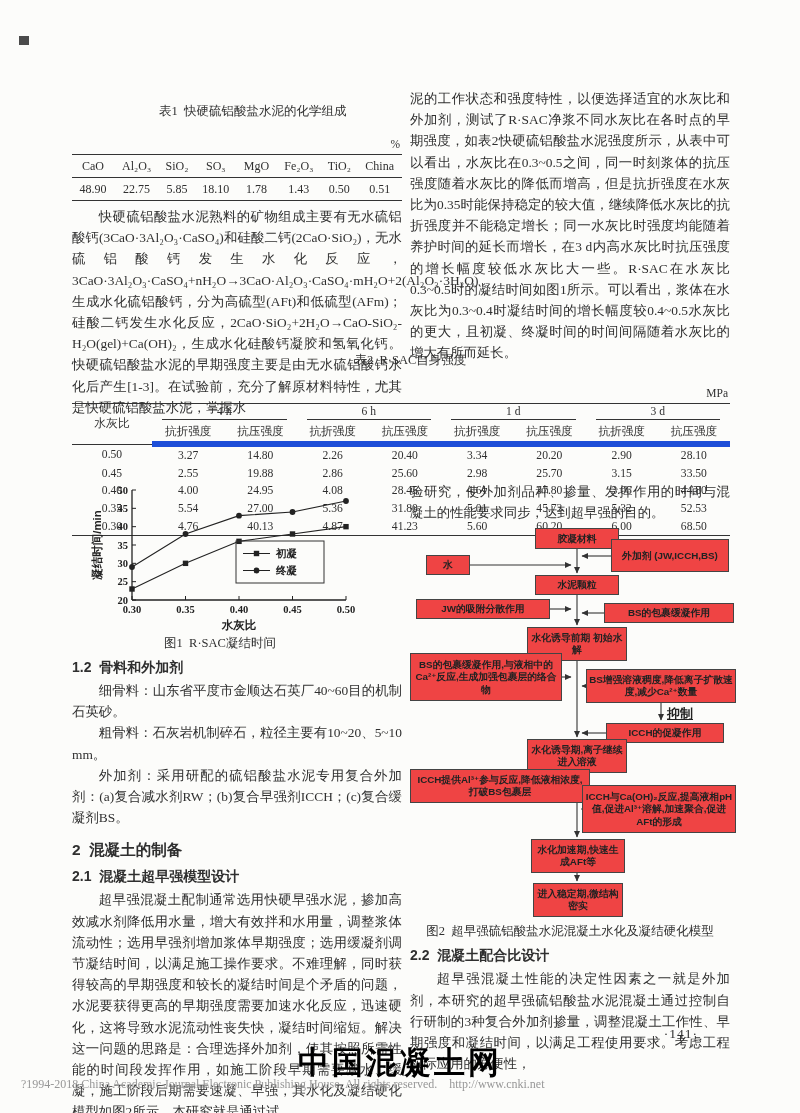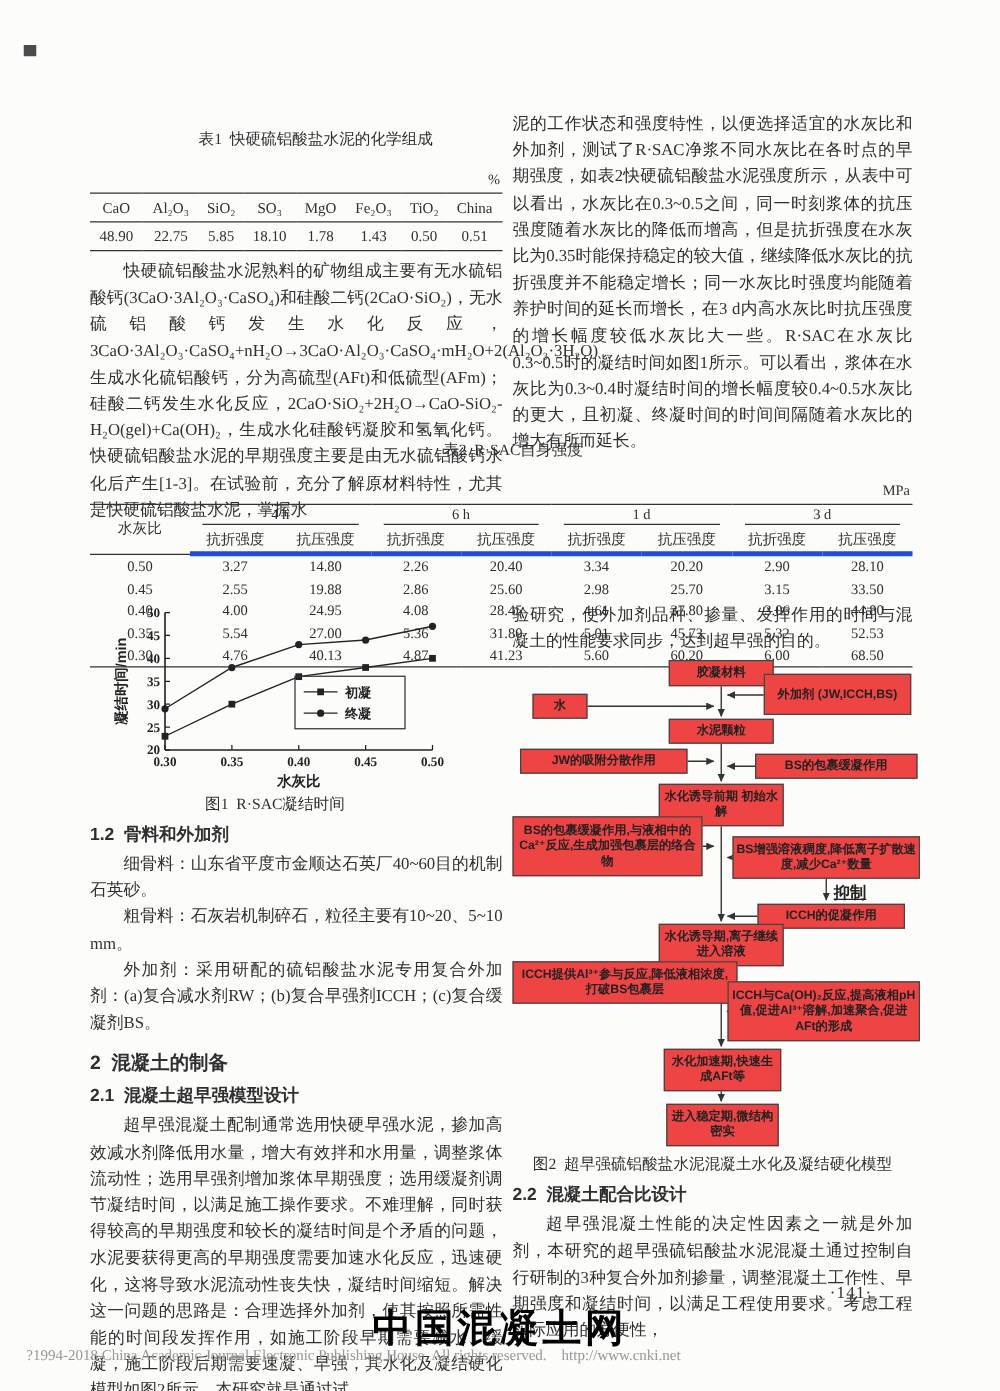--- a/index.html
+++ b/index.html
@@ -18,21 +18,21 @@
   .h-sub{font-size:14px;font-weight:bold;margin:7px 0 3px 0;white-space:pre-wrap;font-family:"Liberation Sans","DejaVu Sans",sans-serif;}
   .h-sec{font-size:15.5px;font-weight:bold;margin:12px 0 6px 0;white-space:pre-wrap;font-family:"Liberation Sans","DejaVu Sans",sans-serif;}
 
   
   .tbl-caption{position:relative;text-align:center;font-size:12.5px;margin-bottom:4px;white-space:pre-wrap;}
   .tbl-caption .unit{position:absolute;right:2px;bottom:0;font-size:11.5px;}
   table{border-collapse:collapse;width:100%;border-top:1.5px solid #333;border-bottom:1.5px solid #333;}
   th,td{font-weight:normal;text-align:center;font-size:11.6px;padding:1px 0;}
   #table1 th{border-bottom:1px solid #333;height:20px;font-size:12px;}
   #table1 td{height:20px;font-size:12px;}
-  #table2 .sub th{border-bottom:4px solid #1d4ed8;height:18px;}
+  #table2 .sub th{border-bottom:6px solid #1d4ed8;height:18px;}
   #table2 th.rspan{border-bottom:1px solid #333;font-size:11.8px;}
   #table2 .grp div{border-bottom:1px solid #333;margin:0 10px;padding-bottom:1px;}
   #table2 tbody td{height:15.6px;}
   #table1-block{margin-bottom:5px;}
 
   
   #fig1-block{width:300px;margin:2px auto 0 18px;}
   #fig1-block svg{display:block;}
   .tick{font-size:10.5px;font-weight:bold;fill:#222;font-family:"Liberation Serif",serif;}
   .axis-label{font-size:11.5px;font-weight:bold;fill:#222;font-family:"Liberation Sans",sans-serif;}

